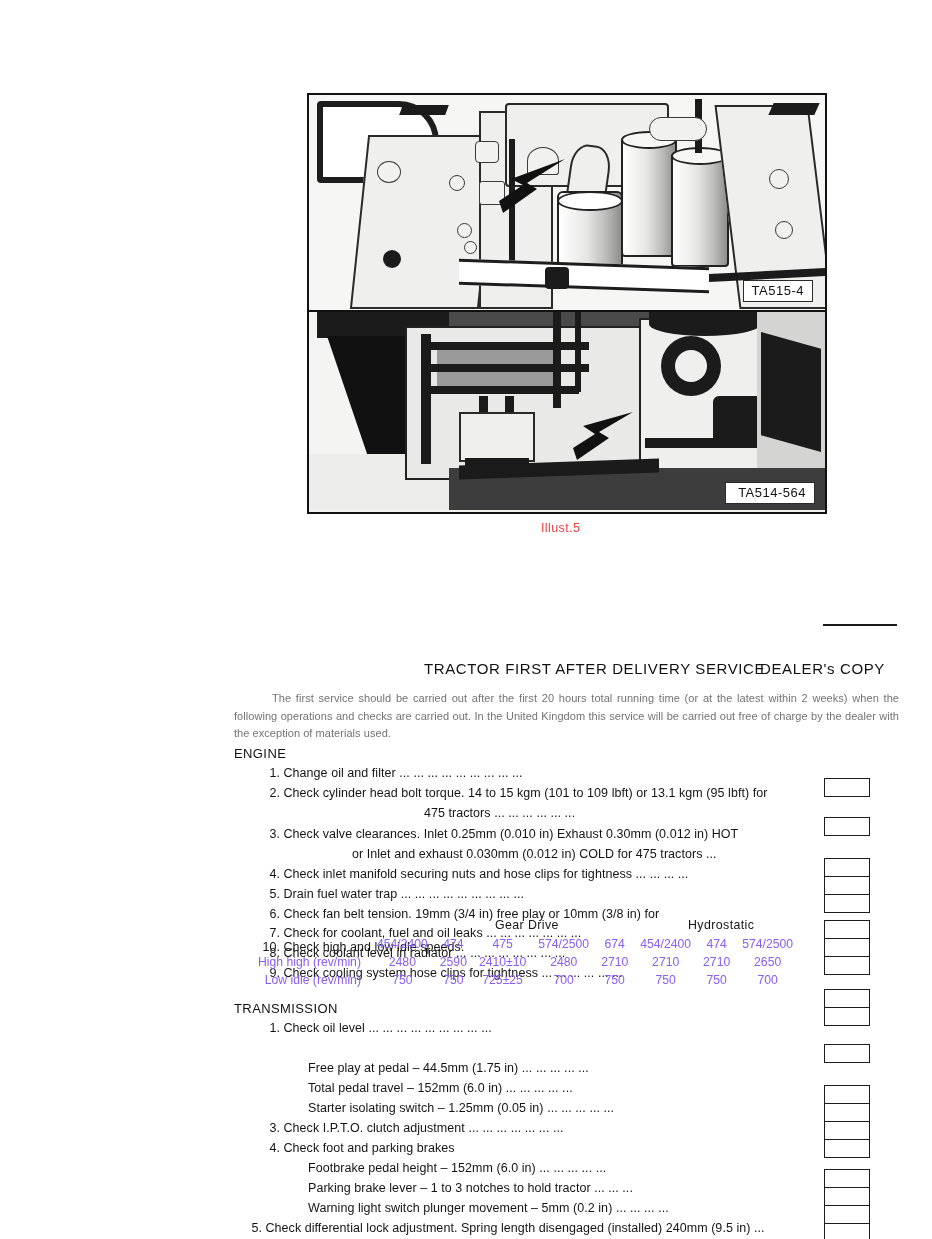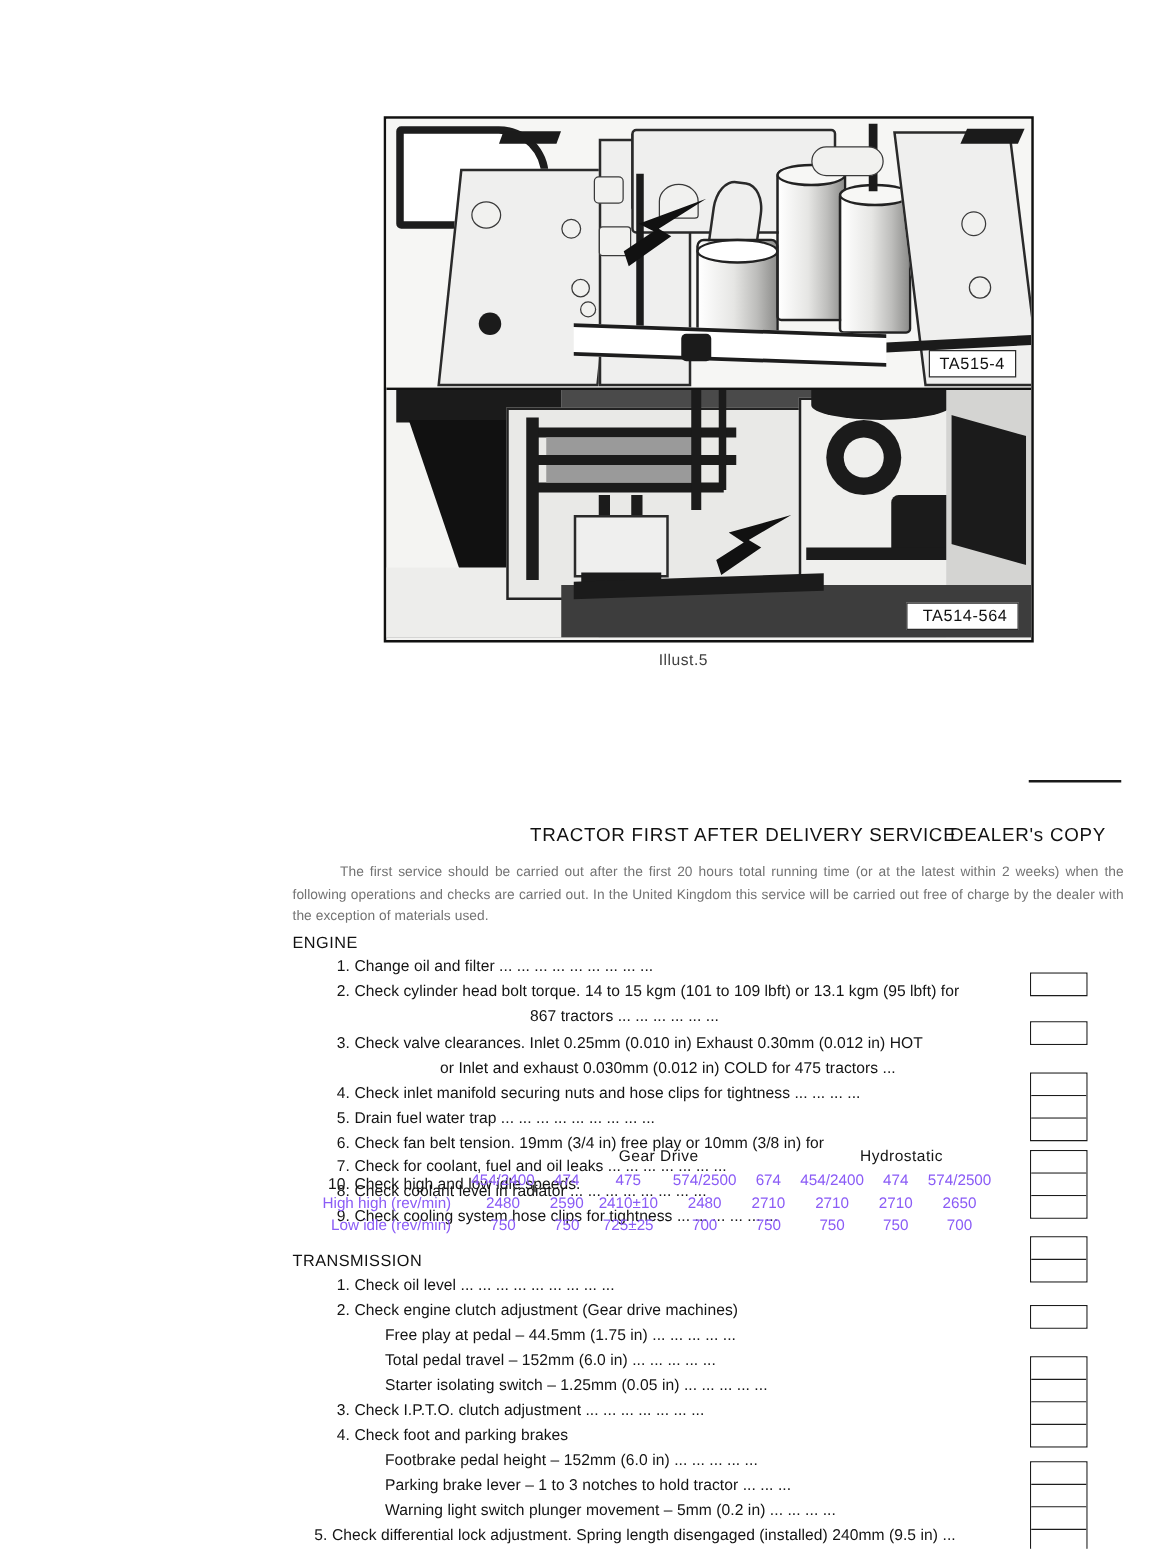--- a/index.html
+++ b/index.html
@@ -63,25 +63,25 @@
     letter-spacing: 0.5px;
     padding: 2px 8px 3px 8px;
     color: #111;
     white-space: nowrap;
   }
   .label-top { right: 12px; bottom: 8px; }
   .label-bottom { right: 10px; bottom: 6px; padding-left: 12px; }
 
   .fig-caption {
     position: absolute;
-    left: 527px;
+    left: 541px;
     top: 521px;
     font-size: 12.5px;
     letter-spacing: 0.4px;
-    color: #404040;
+    color: #ef4444;
     font-family: "Liberation Sans", sans-serif;
   }
 
   
   .top-rule {
     position: absolute;
     left: 823px;
     top: 624px;
     width: 74px;
     height: 0;
@@ -309,21 +309,21 @@
   </div>
 
   <div class="intro"><span class="indent"></span><span>The first service should be carried out after the first 20 hours total running time (or at the latest within 2 weeks) when the following operations and checks are carried out.  In the United Kingdom this service will be carried out free of charge by the dealer with the exception of materials used.</span></div>
 
   <div class="section-head" id="engine-head">ENGINE</div>
 
   <div class="line" style="left:258px;top:106px;"><span class="num num-w">1.</span> <span>Change oil and filter</span> <span class="leaders">...        ...        ...        ...       ...        ...       ...       ...       ...</span></div>
 
   <div class="line" style="left:258px;top:126px;"><span class="num num-w">2.</span> <span>Check cylinder head bolt torque. 14 to 15 kgm (101 to 109 lbft) or 13.1 kgm (95 lbft) for</span></div>
 
-  <div class="line" style="left:424px;top:146px;"><span>867 tractors</span> <span class="leaders">...         ...        ...        ...        ...        ...</span></div>
+  <div class="line" style="left:424px;top:146px;"><span>475 tractors</span> <span class="leaders">...         ...        ...        ...        ...        ...</span></div>
 
   <div class="line" style="left:258px;top:167px;"><span class="num num-w">3.</span> <span>Check valve clearances.  Inlet 0.25mm (0.010 in) Exhaust 0.30mm (0.012 in) HOT</span></div>
 
   <div class="line" style="left:352px;top:187px;"><span>or Inlet and exhaust 0.030mm (0.012 in) COLD for 475 tractors</span> <span class="leaders">...</span></div>
 
   <div class="line" style="left:258px;top:207px;"><span class="num num-w">4.</span> <span>Check inlet manifold securing nuts and hose clips for tightness</span> <span class="leaders">...        ...        ...       ...</span></div>
 
   <div class="line" style="left:258px;top:227px;"><span class="num num-w">5.</span> <span>Drain fuel water trap</span> <span class="leaders">...        ...        ...       ...       ...       ...       ...       ...       ...</span></div>
 
   <div class="line" style="left:258px;top:247px;"><span class="num num-w">6.</span> <span>Check fan belt tension. 19mm (3/4 in) free play or 10mm (3/8 in) for</span></div>
@@ -376,21 +376,20 @@
         <td>700</td>
       </tr>
     </tbody>
       </table>
   </div>
 
   <div class="section-head" id="transmission-head">TRANSMISSION</div>
 
   <div class="line" style="left:258px;top:361px;"><span class="num num-w">1.</span> <span>Check oil level</span> <span class="leaders">...        ...       ...        ...       ...       ...       ...       ...       ...</span></div>
 
-  <div class="line" style="left:258px;top:381px;"><span class="num num-w">2.</span> <span>Check engine clutch adjustment (Gear drive machines)</span></div>
 
   <div class="line" style="left:308px;top:401px;"><span>Free play at pedal            –   44.5mm (1.75 in)</span> <span class="leaders">...       ...       ...       ...       ...</span></div>
 
   <div class="line" style="left:308px;top:421px;"><span>Total pedal travel             –   152mm (6.0 in)</span> <span class="leaders">...       ...       ...       ...       ...</span></div>
 
   <div class="line" style="left:308px;top:441px;"><span>Starter isolating switch    –   1.25mm (0.05 in)</span> <span class="leaders">...       ...       ...       ...       ...</span></div>
 
   <div class="line" style="left:258px;top:461px;"><span class="num num-w">3.</span> <span>Check I.P.T.O. clutch adjustment</span> <span class="leaders">...       ...       ...       ...       ...       ...       ...</span></div>
 
   <div class="line" style="left:258px;top:481px;"><span class="num num-w">4.</span> <span>Check foot and parking brakes</span></div>

